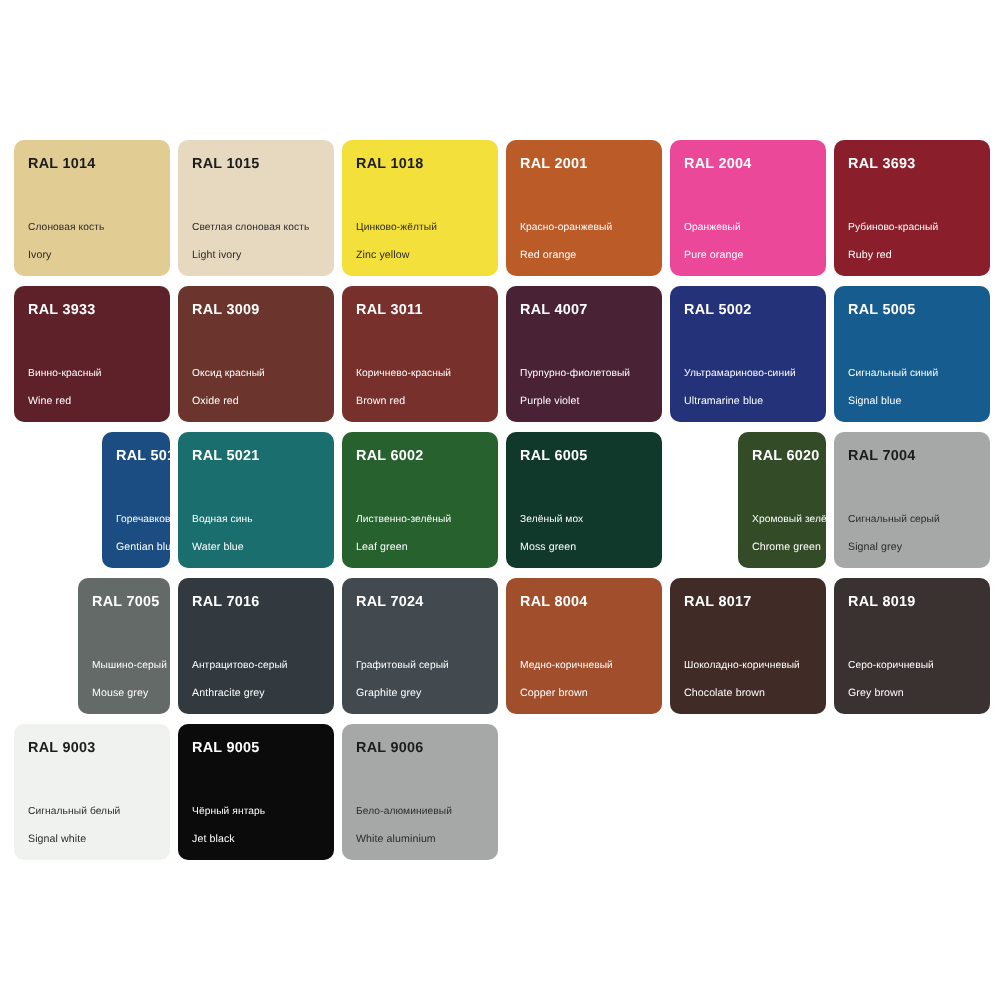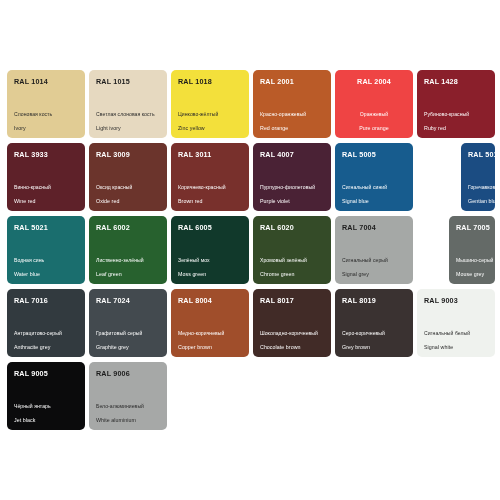--- a/index.html
+++ b/index.html
@@ -91,27 +91,27 @@
       <div class="swatch dark-text" style="background: rgb(243, 224, 59);">
         <div class="ral-code">RAL 1018</div>
         <div class="name-ru">Цинково-жёлтый</div>
         <div class="name-en">Zinc yellow</div>
       </div>
       <div class="swatch light-text" style="background: rgb(186, 91, 40);">
         <div class="ral-code">RAL 2001</div>
         <div class="name-ru">Красно-оранжевый</div>
         <div class="name-en">Red orange</div>
       </div>
-      <div class="swatch light-text" style="background: #ef4444; text-align: center;">
+      <div class="swatch light-text" style="background: #ec4899;">
         <div class="ral-code">RAL 2004</div>
         <div class="name-ru">Оранжевый</div>
         <div class="name-en">Pure orange</div>
       </div>
       <div class="swatch light-text" style="background: rgb(138, 31, 43);">
-        <div class="ral-code">RAL 1428</div>
+        <div class="ral-code">RAL 3693</div>
         <div class="name-ru">Рубиново-красный</div>
         <div class="name-en">Ruby red</div>
       </div>
       <div class="swatch light-text" style="background: rgb(94, 33, 41);">
         <div class="ral-code">RAL 3933</div>
         <div class="name-ru">Винно-красный</div>
         <div class="name-en">Wine red</div>
       </div>
       <div class="swatch light-text" style="background: rgb(107, 52, 44);">
         <div class="ral-code">RAL 3009</div>
@@ -121,20 +121,25 @@
       <div class="swatch light-text" style="background: rgb(120, 48, 44);">
         <div class="ral-code">RAL 3011</div>
         <div class="name-ru">Коричнево-красный</div>
         <div class="name-en">Brown red</div>
       </div>
       <div class="swatch light-text" style="background: rgb(74, 34, 53);">
         <div class="ral-code">RAL 4007</div>
         <div class="name-ru">Пурпурно-фиолетовый</div>
         <div class="name-en">Purple violet</div>
       </div>
+      <div class="swatch light-text" style="background: rgb(36, 50, 122);">
+        <div class="ral-code">RAL 5002</div>
+        <div class="name-ru">Ультрамариново-синий</div>
+        <div class="name-en">Ultramarine blue</div>
+      </div>
       <div class="swatch light-text" style="background: rgb(23, 92, 142);">
         <div class="ral-code">RAL 5005</div>
         <div class="name-ru">Сигнальный синий</div>
         <div class="name-en">Signal blue</div>
       </div>
       <div class="swatch light-text" style="background: rgb(27, 76, 130); margin-left: 44px;">
         <div class="ral-code">RAL 5010</div>
         <div class="name-ru">Горечавково-синий</div>
         <div class="name-en">Gentian blue</div>
       </div>
@@ -146,21 +151,21 @@
       <div class="swatch light-text" style="background: rgb(39, 97, 46);">
         <div class="ral-code">RAL 6002</div>
         <div class="name-ru">Лиственно-зелёный</div>
         <div class="name-en">Leaf green</div>
       </div>
       <div class="swatch light-text" style="background: rgb(17, 57, 43);">
         <div class="ral-code">RAL 6005</div>
         <div class="name-ru">Зелёный мох</div>
         <div class="name-en">Moss green</div>
       </div>
-      <div class="swatch light-text" style="background: rgb(52, 75, 40);">
+      <div class="swatch light-text" style="background: rgb(52, 75, 40); margin-left: 34px;">
         <div class="ral-code">RAL 6020</div>
         <div class="name-ru">Хромовый зелёный</div>
         <div class="name-en">Chrome green</div>
       </div>
       <div class="swatch dark-text" style="background: rgb(165, 168, 166);">
         <div class="ral-code">RAL 7004</div>
         <div class="name-ru">Сигнальный серый</div>
         <div class="name-en">Signal grey</div>
       </div>
       <div class="swatch light-text" style="background: rgb(100, 106, 103); margin-left: 32px;">

